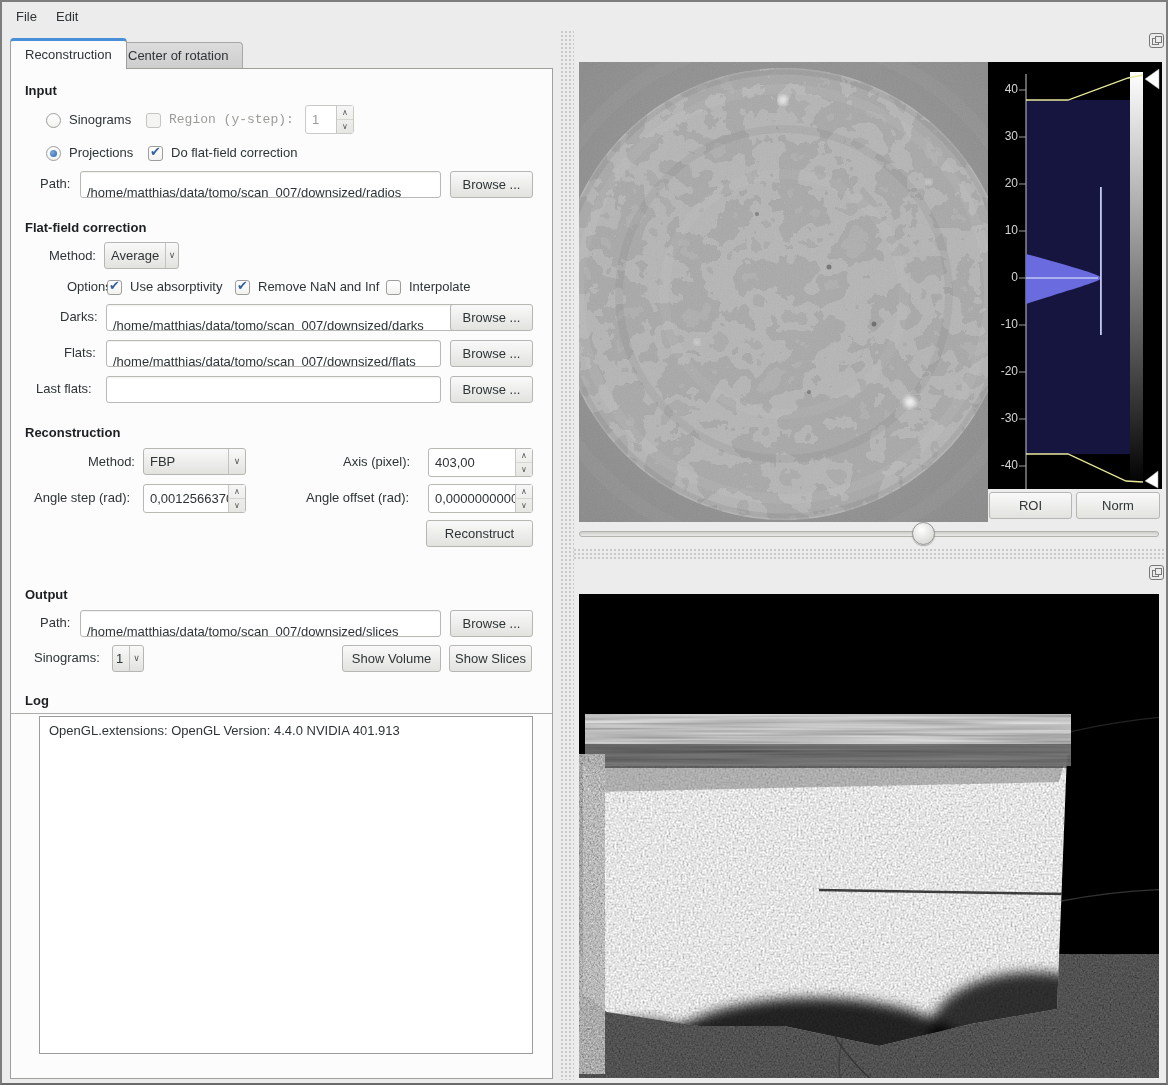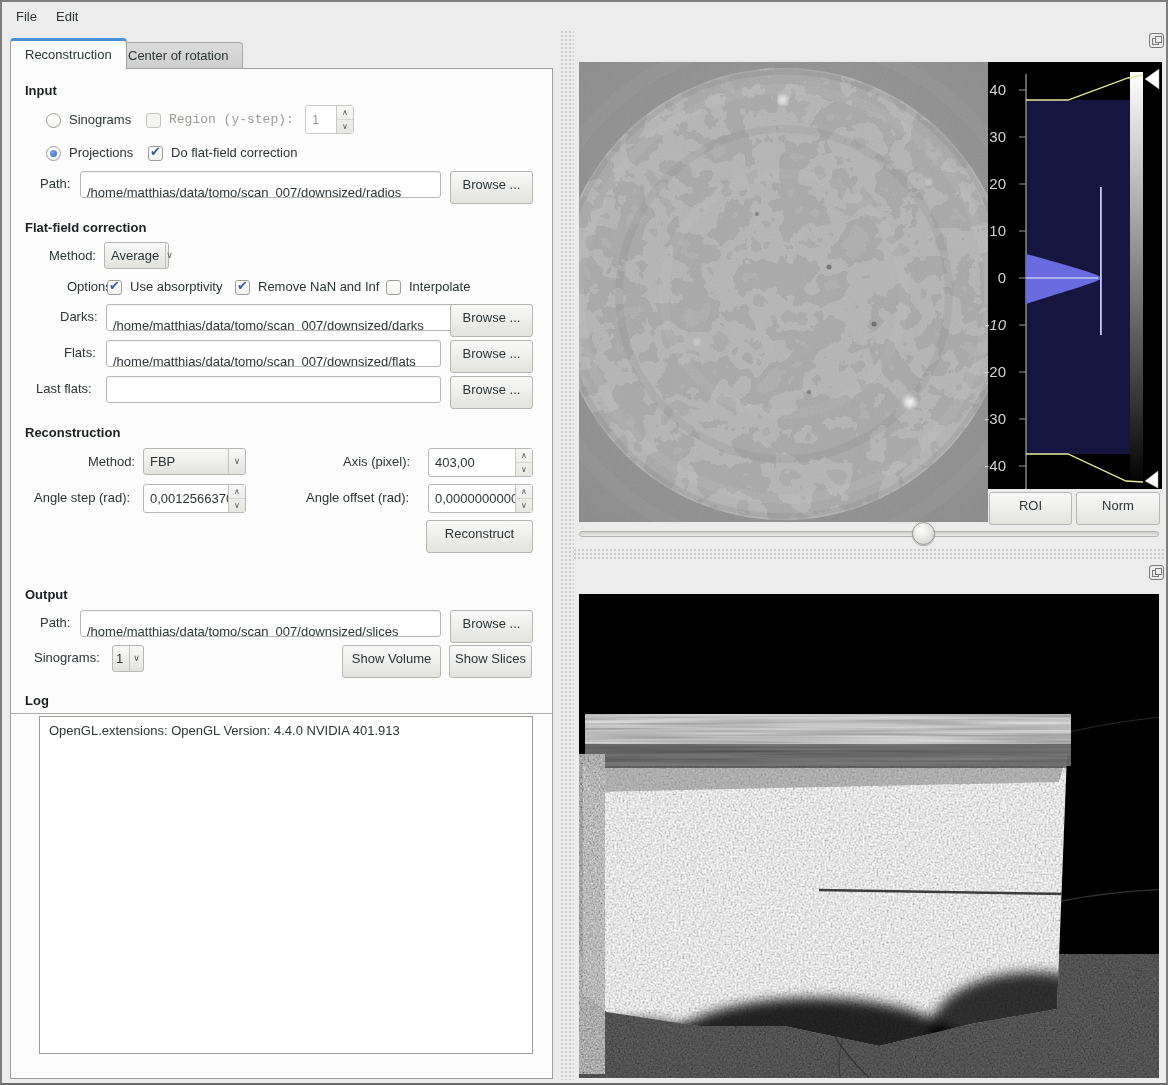--- a/index.html
+++ b/index.html
@@ -12,21 +12,21 @@
   .tab{position:absolute;box-sizing:border-box;padding:0 14px;line-height:26px;white-space:nowrap;}
   .tab.active{left:8px;top:36px;height:31px;background:#fcfcfc;border:1px solid #9f9f9c;border-bottom:none;border-top:3px solid #4a90d9;border-radius:4px 4px 0 0;line-height:27px;z-index:5;}
   .tab.inactive{left:111px;top:40px;height:27px;background:linear-gradient(#dcdcdc,#cdcdcd);border:1px solid #a8a8a5;border-bottom:none;border-radius:4px 4px 0 0;color:#2e3436;}
   
   .left-panel{position:absolute;left:8px;top:66px;width:543px;height:1011px;box-sizing:border-box;background:#fcfcfc;border:1px solid #9f9f9c;z-index:1;}
   .section-title{position:absolute;font-weight:bold;color:#1c1f21;}
   .lbl{position:absolute;white-space:nowrap;}
   .lbl.dis{color:#9b9b97;}
   
   .entry{position:absolute;box-sizing:border-box;height:27px;background:#fff;border:1px solid #b8b8b4;border-radius:3px;padding:8px 6px;line-height:25px;white-space:nowrap;overflow:hidden;box-shadow:inset 0 1px 1px rgba(0,0,0,0.06);}
-  .btn{position:absolute;box-sizing:border-box;height:33px;background:linear-gradient(#f9f9f9,#e2e2df);border:1px solid #b6b6b3;border-radius:3px;text-align:center;line-height:25px;cursor:default;white-space:nowrap;}
+  .btn{position:absolute;box-sizing:border-box;height:27px;background:linear-gradient(#f9f9f9,#e2e2df);border:1px solid #b6b6b3;border-radius:3px;text-align:center;line-height:25px;cursor:default;white-space:nowrap;}
   .combo{position:absolute;box-sizing:border-box;height:27px;background:linear-gradient(#f9f9f9,#e2e2df);border:1px solid #b6b6b3;border-radius:3px;display:flex;align-items:center;cursor:default;}
   .combo .cv{padding:0 6px;flex:1;white-space:nowrap;}
   .combo .chev{width:16px;text-align:center;border-left:1px solid #c2c2bf;color:#555;font-size:9px;line-height:25px;}
   .spin{position:absolute;box-sizing:border-box;height:29px;background:#fff;border:1px solid #b8b8b4;border-radius:3px;display:flex;}
   .spin .sv{flex:1;padding:0 6px;line-height:27px;white-space:nowrap;overflow:hidden;}
   .spin .arrows{width:16px;border-left:1px solid #c8c8c6;display:flex;flex-direction:column;background:linear-gradient(#f6f6f6,#e6e6e3);}
   .spin .arrows span{flex:1;font-size:8px;line-height:13px;text-align:center;color:#555;}
   .spin .arrows span:first-child{border-bottom:1px solid #d5d5d2;}
   .spin.dis{border-color:#c9c9c6;}
   .spin.dis .sv{color:#9b9b97;}
@@ -44,21 +44,21 @@
   .vsplit{position:absolute;left:558px;top:28px;width:14px;height:1050px;background-image:radial-gradient(#c9c9c9 1px,transparent 1.3px);background-size:4px 4px;}
   .hsplit{position:absolute;left:571px;top:546px;width:595px;height:12px;background-image:radial-gradient(#c9c9c9 1px,transparent 1.3px);background-size:4px 4px;}
   
   .detach{position:absolute;width:13px;height:13px;border:1px solid #787878;border-radius:3px;background:#ececec;}
   .detach i{position:absolute;display:block;}
   .detach .sq1{left:2px;top:4px;width:5px;height:5px;border:1px solid #787878;}
   .detach .sq2{left:5px;top:2px;width:5px;height:5px;border:1px solid #787878;background:#ececec;}
   
   .ct-view{position:absolute;left:577px;top:60px;width:409px;height:460px;background:#898989;}
   .hist{position:absolute;left:986px;top:60px;width:174px;height:427px;background:#000;}
-  .hist-tick{position:absolute;right:156px;width:34px;text-align:right;font-size:15px;color:#d4d4d4;line-height:15px;}
+  .hist-tick{position:absolute;right:144px;width:34px;text-align:right;font-size:12px;color:#d4d4d4;line-height:15px;}
   .vol-view{position:absolute;left:577px;top:592px;width:580px;height:484px;background:#000;}
   
   .slider{position:absolute;left:577px;top:519px;width:580px;height:26px;}
   .slider .track{position:absolute;left:0;right:0;top:10px;height:4px;background:linear-gradient(#cdcdcb,#e9e9e7);border:1px solid #b2b2af;border-radius:3px;}
   .slider .handle{position:absolute;top:1px;width:21px;height:21px;border-radius:50%;background:radial-gradient(circle at 40% 32%,#ffffff,#dcdcda 70%,#cfcfcc);border:1px solid #939390;box-shadow:0 1px 1px rgba(0,0,0,0.25);}
 </style>
 </head>
 <body>
 
 <div class="window">
@@ -96,21 +96,21 @@
       </div>
     <div class="lbl" style="left:160px;top:76px;">Do flat-field correction</div>
 
     <div class="lbl" style="left:29px;top:107px;">Path:</div>
     <div class="entry" style="left:69px;top:102px;width:361px;">/home/matthias/data/tomo/scan_007/downsized/radios</div>
     <div class="btn" style="left:439px;top:102px;width:83px;">Browse ...</div>
 
     <div class="section-title" style="left:14px;top:151px;">Flat-field correction</div>
 
     <div class="lbl" style="left:38px;top:179px;">Method:</div>
-    <div class="combo" style="left:93px;top:173px;width:65px;">
+    <div class="combo" style="left:93px;top:173px;width:75px;">
       <span class="cv">Average</span>
       <span class="chev">∨</span>
     </div>
 
     <div class="lbl" style="left:56px;top:210px;">Options</div>
     <div class="check" style="left:96px;top:211px;">
         <span class="mark">✔</span>
       </div>
     <div class="lbl" style="left:119px;top:210px;">Use absorptivity</div>
     <div class="check" style="left:224px;top:211px;">
@@ -246,21 +246,21 @@
     </svg>
   </div>
 
   <div class="hist">
     <div>
         <span class="hist-tick" style="top: 20px;">40</span>
         <span class="hist-tick" style="top: 67px;">30</span>
         <span class="hist-tick" style="top: 114px;">20</span>
         <span class="hist-tick" style="top: 161px;">10</span>
         <span class="hist-tick" style="top: 208px;">0</span>
-        <span class="hist-tick" style="top: 255px; font-style: italic;">-10</span>
+        <span class="hist-tick" style="top: 255px;">-10</span>
         <span class="hist-tick" style="top: 302px;">-20</span>
         <span class="hist-tick" style="top: 349px;">-30</span>
         <span class="hist-tick" style="top: 396px;">-40</span>
       </div>
     <svg width="174" height="427" viewBox="0 0 174 427">
       <defs>
         <linearGradient id="gbar" x1="0" y1="0" x2="0" y2="1">
           <stop offset="0" stop-color="#ffffff"></stop>
             <stop offset="1" stop-color="#000000"></stop>
         </linearGradient>

